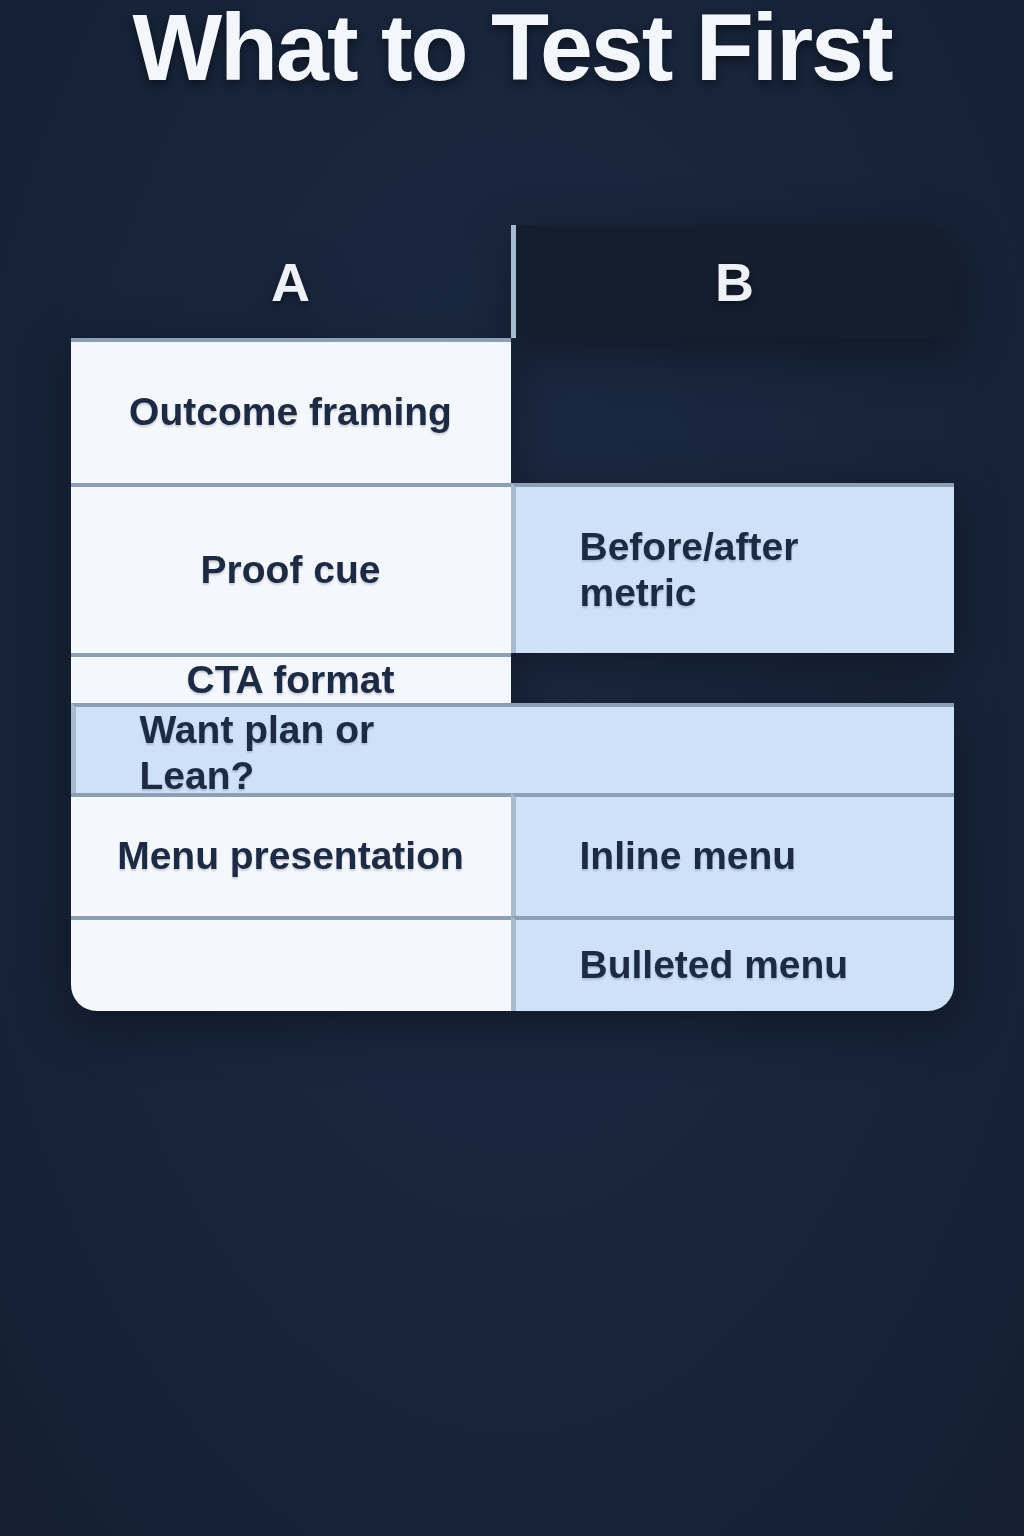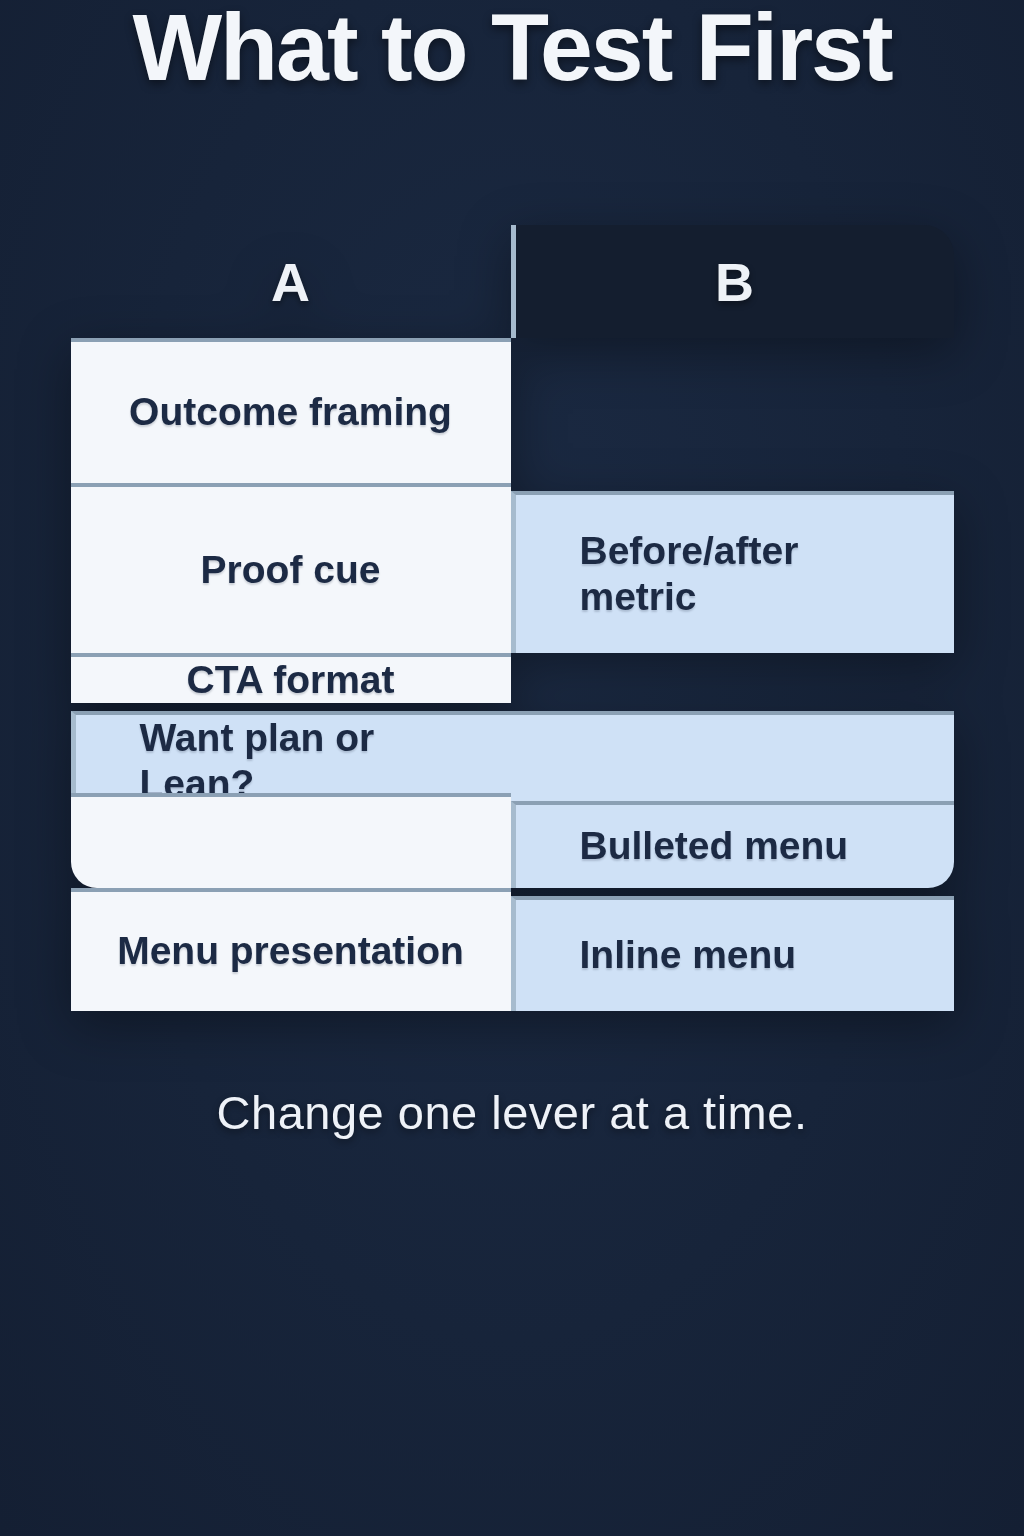--- a/index.html
+++ b/index.html
@@ -59,21 +59,20 @@
   .row.r4 { height: 140px; flex-direction: column; }
   .row.r5 { height: 123px; }
   .row.r6 { height: 95px;  }
 
   
   .row.left .cell.b {
     justify-content: flex-start;
     text-align: left;
     padding-left: 64px;
     padding-right: 90px;
-    margin-top: 8px;
   }
 
   .row.r6 .cell.a { border-bottom-left-radius: 26px; }
   .row.r6 .cell.b { border-bottom-right-radius: 26px; }
 
   .footer-note {
     margin-top: 74px;
     text-align: center;
     font-size: 47px;
     font-weight: normal;
@@ -106,27 +105,26 @@
       <div class="cell b">Before/after
 metric</div>
     </div>
 
     <div class="row r4 left">
       <div class="cell a">CTA format</div>
       <div class="cell b">Want plan or
 Lean?</div>
     </div>
 
+    <div class="row r5 left">
+      <div class="cell a">Menu presentation</div>
+      <div class="cell b">Inline menu</div>
+    </div>
+
     <div class="row r6 left">
       <div class="cell a"></div>
       <div class="cell b">Bulleted menu</div>
     </div>
 
-    <div class="row r5 left">
-      <div class="cell a">Menu presentation</div>
-      <div class="cell b">Inline menu</div>
-    </div>
-
   </div>
 
-  <p class="footer-note">Change one lever at a time.</p>
 
 </div>
 
 </body></html>

